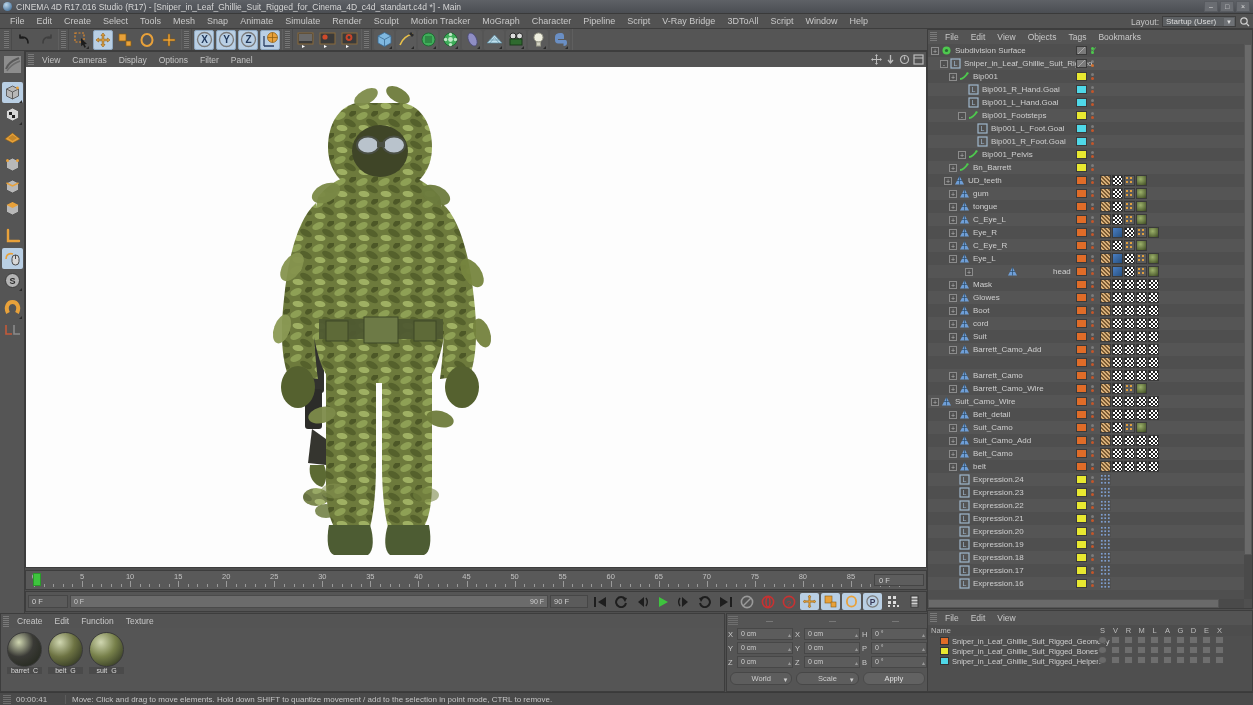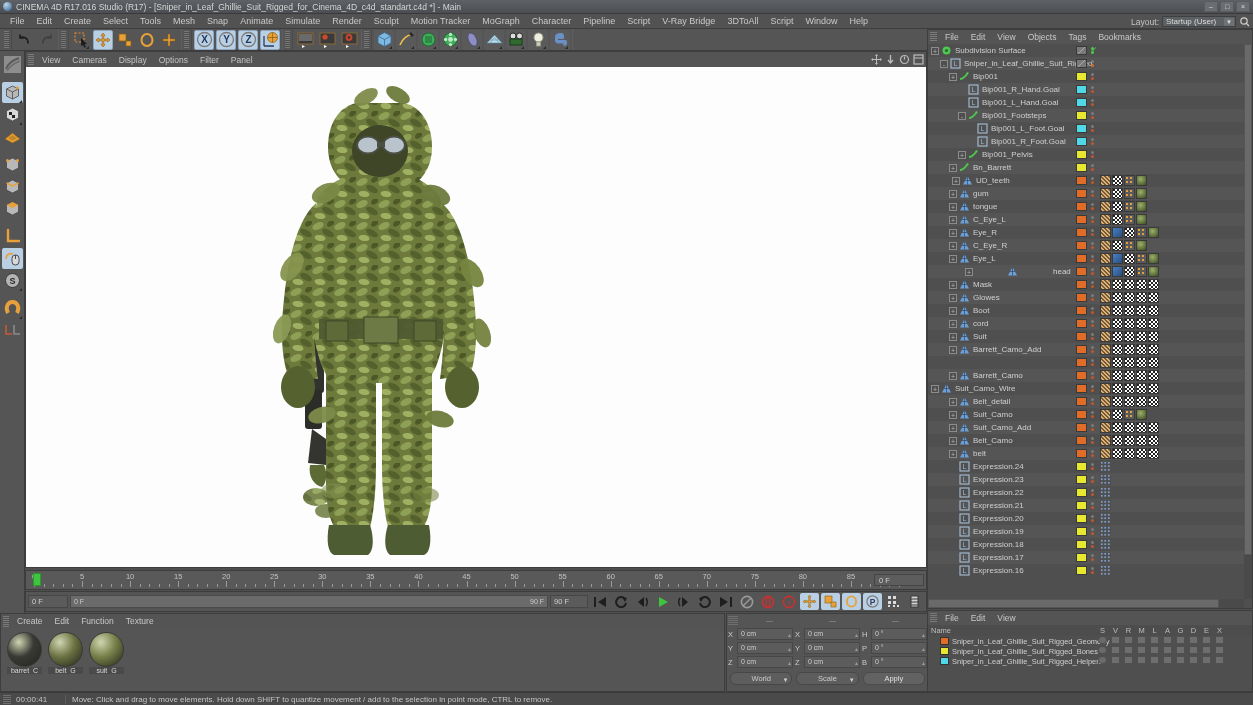--- a/index.html
+++ b/index.html
@@ -1091,21 +1091,21 @@
             </svg>
             <span class="olbl">Bn_Barrett</span>
           </div>
           <div class="ocolor" style="background: rgb(232, 232, 48);"></div>
           <div class="odots">
             <div class="odot" style="background: rgb(124, 124, 124);"></div>
             <div class="odot" style="background: rgb(196, 86, 42);"></div>
           </div>
         </div>
         <div class="orow">
-          <div class="otree" style="padding-left: 24px;">
+          <div class="otree" style="padding-left: 16px;">
             <div class="oexp">+</div>
             <svg viewBox="0 0 11 11" width="11" height="11" class="oicon">
               <path d="M5.5 1 L10 9.5 L1 9.5 Z" fill="#6f9fd8"></path>
               <path d="M5.5 1 L5.5 9.5 M3 5.5 L8 5.5" stroke="#2a4a6a" stroke-width=".7"></path>
             </svg>
             <span class="olbl">UD_teeth</span>
           </div>
           <div class="ocolor" style="background: rgb(224, 108, 40);"></div>
           <div class="odots">
             <div class="odot" style="background: rgb(124, 124, 124);"></div>
@@ -1435,20 +1435,41 @@
           <div class="odots">
             <div class="odot" style="background: rgb(124, 124, 124);"></div>
             <div class="odot" style="background: rgb(196, 86, 42);"></div>
           </div>
           <div class="otags">
             <div class="tag" style="background: linear-gradient(45deg, rgb(216, 176, 122) 25%, rgb(122, 90, 50) 25%, rgb(122, 90, 50) 50%, rgb(216, 176, 122) 50%, rgb(216, 176, 122) 75%, rgb(122, 90, 50) 75%) 0% 0% / 4px 4px;"></div>
             <div class="tag checker"></div>
             <div class="tag checker"></div>
             <div class="tag checker"></div>
             <div class="tag checker"></div>
+          </div>
+        </div>
+        <div class="orow">
+          <div class="otree" style="padding-left: 21px;">
+            <div class="oexp">+</div>
+            <svg viewBox="0 0 11 11" width="11" height="11" class="oicon">
+              <path d="M5.5 1 L10 9.5 L1 9.5 Z" fill="#6f9fd8"></path>
+              <path d="M5.5 1 L5.5 9.5 M3 5.5 L8 5.5" stroke="#2a4a6a" stroke-width=".7"></path>
+            </svg>
+            <span class="olbl">Barrett_Camo_Wire</span>
+          </div>
+          <div class="ocolor" style="background: rgb(224, 108, 40);"></div>
+          <div class="odots">
+            <div class="odot" style="background: rgb(124, 124, 124);"></div>
+            <div class="odot" style="background: rgb(196, 86, 42);"></div>
+          </div>
+          <div class="otags">
+            <div class="tag" style="background: linear-gradient(45deg, rgb(216, 176, 122) 25%, rgb(122, 90, 50) 25%, rgb(122, 90, 50) 50%, rgb(216, 176, 122) 50%, rgb(216, 176, 122) 75%, rgb(122, 90, 50) 75%) 0% 0% / 4px 4px;"></div>
+            <div class="tag checker"></div>
+            <div class="tag" style="background: radial-gradient(circle, rgb(224, 160, 64) 1px, transparent 1.2px) 0% 0% / 4px 4px rgb(90, 90, 90);"></div>
+            <div class="tag" style="background: radial-gradient(circle at 40% 35%, rgb(155, 176, 106), rgb(61, 74, 34));"></div>
           </div>
         </div>
         <div class="orow">
           <div class="otree" style="padding-left: 3px;">
             <div class="oexp">+</div>
             <svg viewBox="0 0 11 11" width="11" height="11" class="oicon">
               <path d="M5.5 1 L10 9.5 L1 9.5 Z" fill="#6f9fd8"></path>
               <path d="M5.5 1 L5.5 9.5 M3 5.5 L8 5.5" stroke="#2a4a6a" stroke-width=".7"></path>
             </svg>
             <span class="olbl">Suit_Camo_Wire</span>

